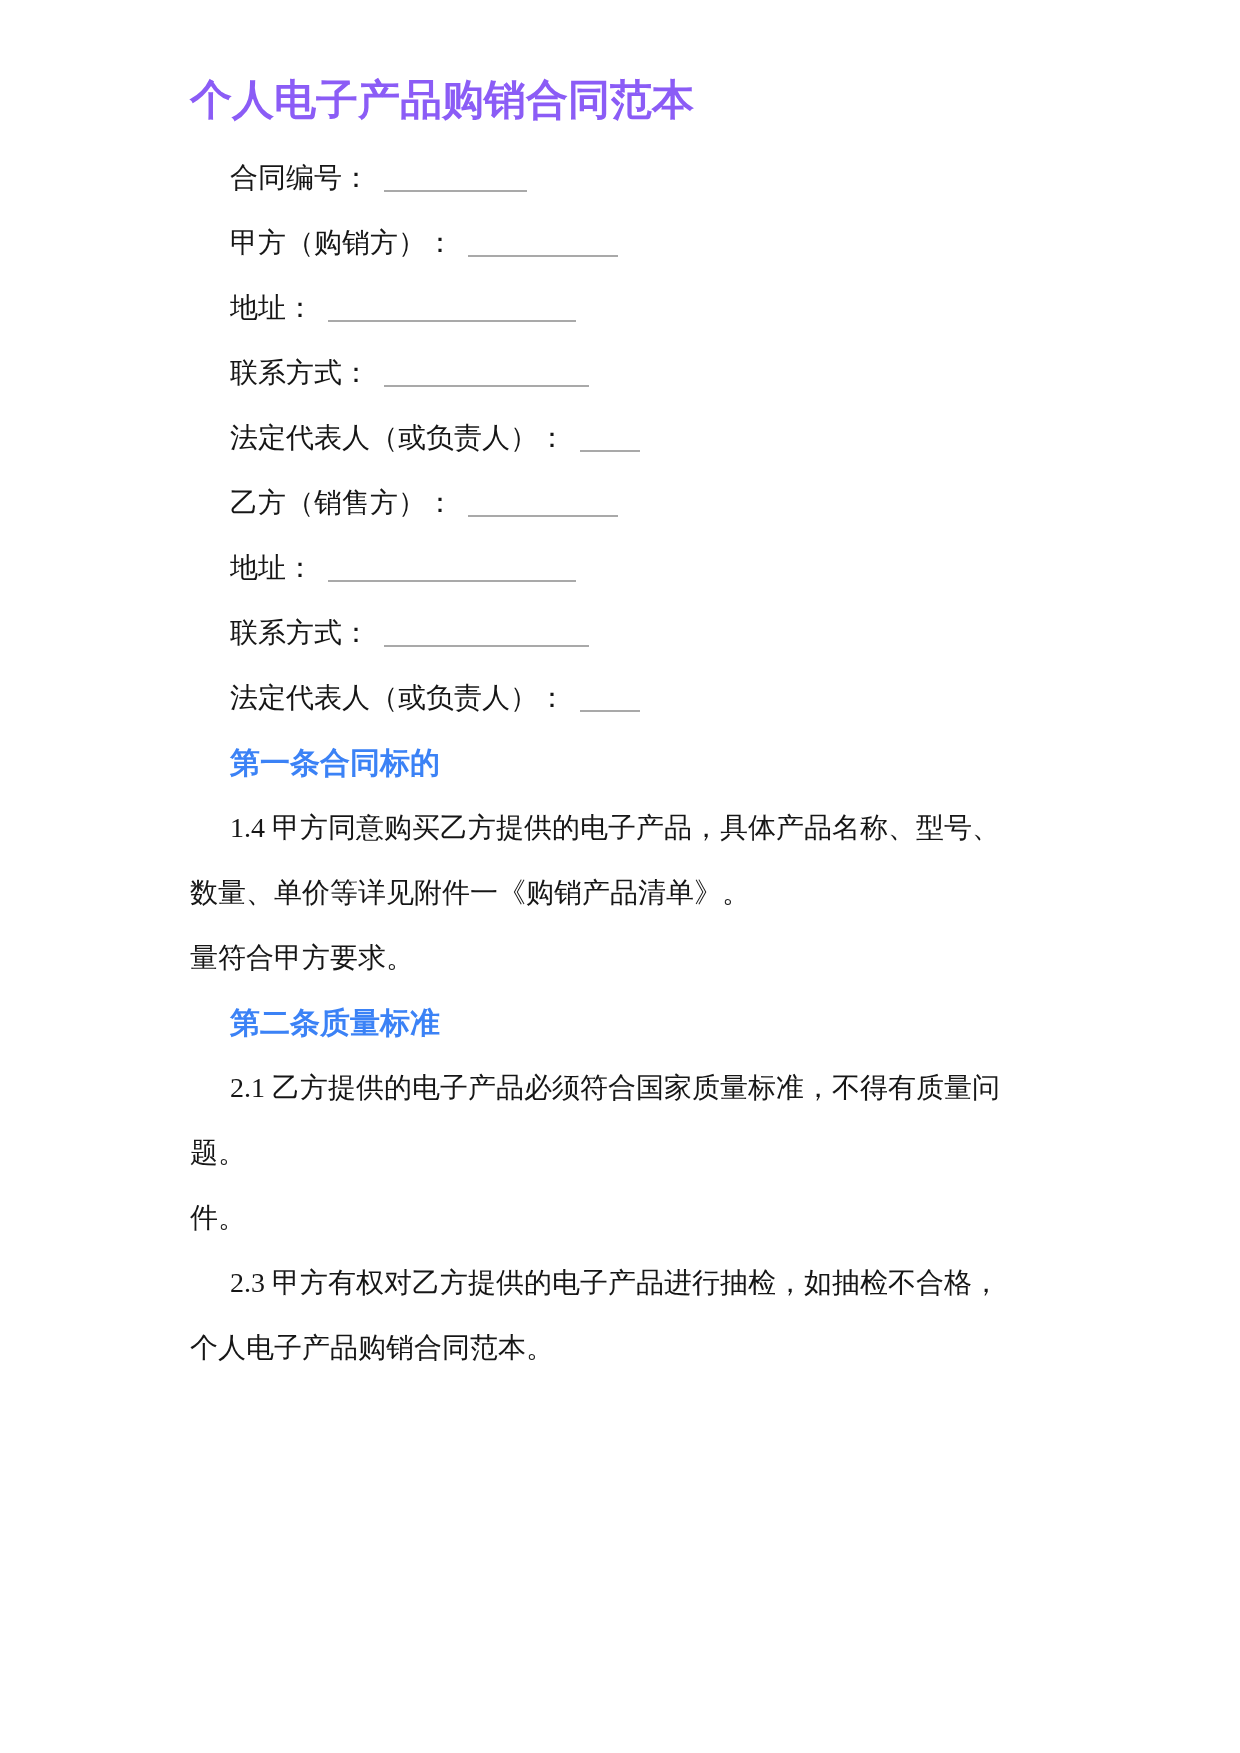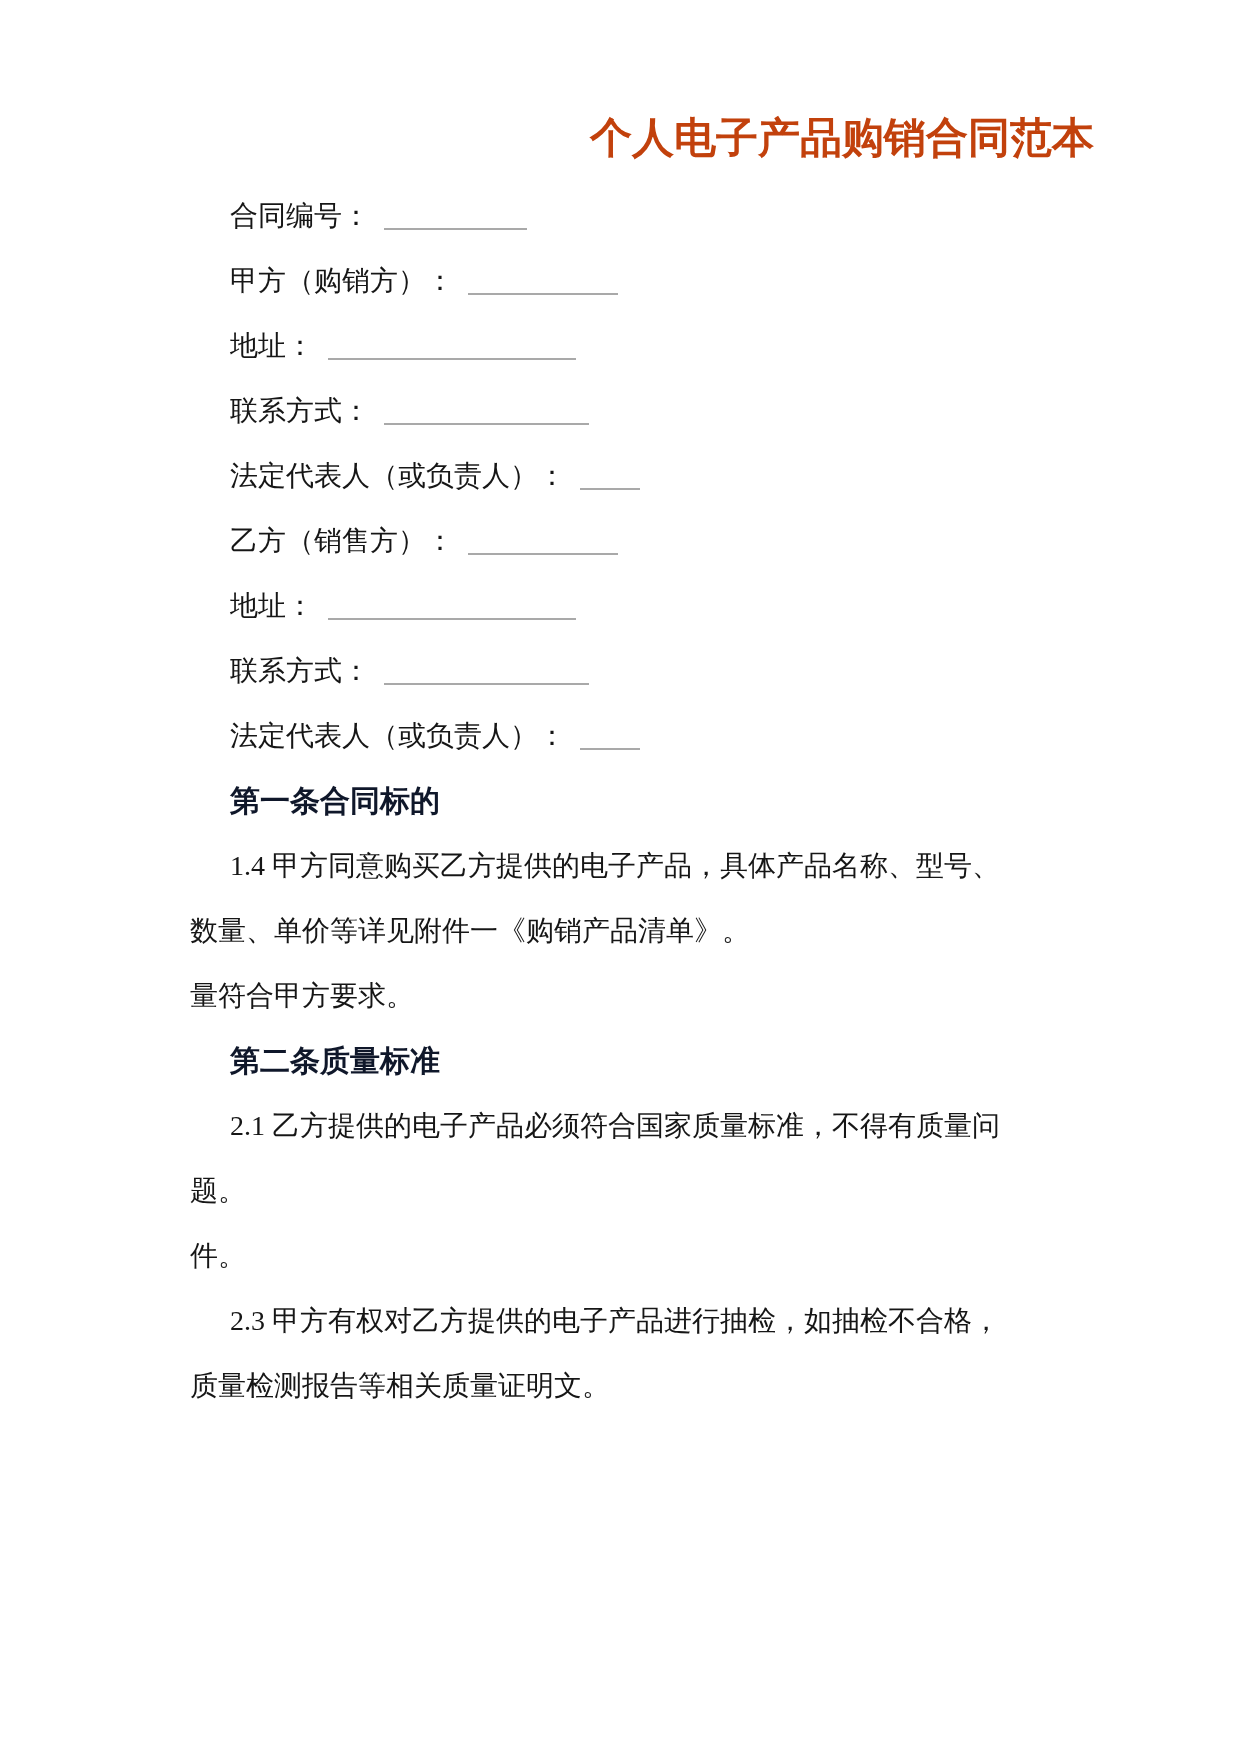--- a/index.html
+++ b/index.html
@@ -10,46 +10,46 @@
   .page {
     position: relative;
     width: 1240px;
     height: 1753px;
     background: #ffffff;
     overflow: hidden;
     color: #161616;
     font-family: "Liberation Serif", "DejaVu Serif", serif;
   }
   .doc-title {
-    margin: 114px 146px 0 190px;
-    text-align: right;
+    margin: 76px 146px 0 190px;
+    text-align: left;
     font-family: "Liberation Sans", "DejaVu Sans", sans-serif;
     font-weight: 900;
     font-size: 42px;
     line-height: 48px;
-    color: #c2410c;
+    color: #8b5cf6;
   }
   .lines {
     margin: 21px 146px 0 190px;
   }
   .line {
     height: 65px;
     line-height: 65px;
     font-size: 28px;
     white-space: nowrap;
     font-family: Liberation Serif, serif;
   }
   .line.indent {
     padding-left: 40px;
   }
   .line.heading {
     font-family: "Liberation Sans", "DejaVu Sans", sans-serif;
     font-weight: bold;
     font-size: 30px;
-    color: #0f172a;
+    color: #3b82f6;
   }
   .blank {
     display: inline-block;
     height: 26px;
     border-bottom: 2px solid #a9a9a9;
     margin-left: 14px;
     position: relative;
     top: 5px;
   }
 </style>
@@ -70,15 +70,15 @@
       <div class="line indent"><span>法定代表人（或负责人）：</span><span class="blank" style="width: 60px;"></span></div>
       <div class="line heading indent"><span>第一条合同标的</span></div>
       <div class="line indent"><span>1.4 甲方同意购买乙方提供的电子产品，具体产品名称、型号、</span></div>
       <div class="line"><span>数量、单价等详见附件一《购销产品清单》。</span></div>
       <div class="line"><span>量符合甲方要求。</span></div>
       <div class="line heading indent"><span>第二条质量标准</span></div>
       <div class="line indent"><span>2.1 乙方提供的电子产品必须符合国家质量标准，不得有质量问</span></div>
       <div class="line"><span>题。</span></div>
       <div class="line"><span>件。</span></div>
       <div class="line indent"><span>2.3 甲方有权对乙方提供的电子产品进行抽检，如抽检不合格，</span></div>
-      <div class="line"><span>质量检测报告等相关质量证明文。</span></div>
+      <div class="line"><span>个人电子产品购销合同范本。</span></div>
     </div>
 </div>
 
 </body></html>

